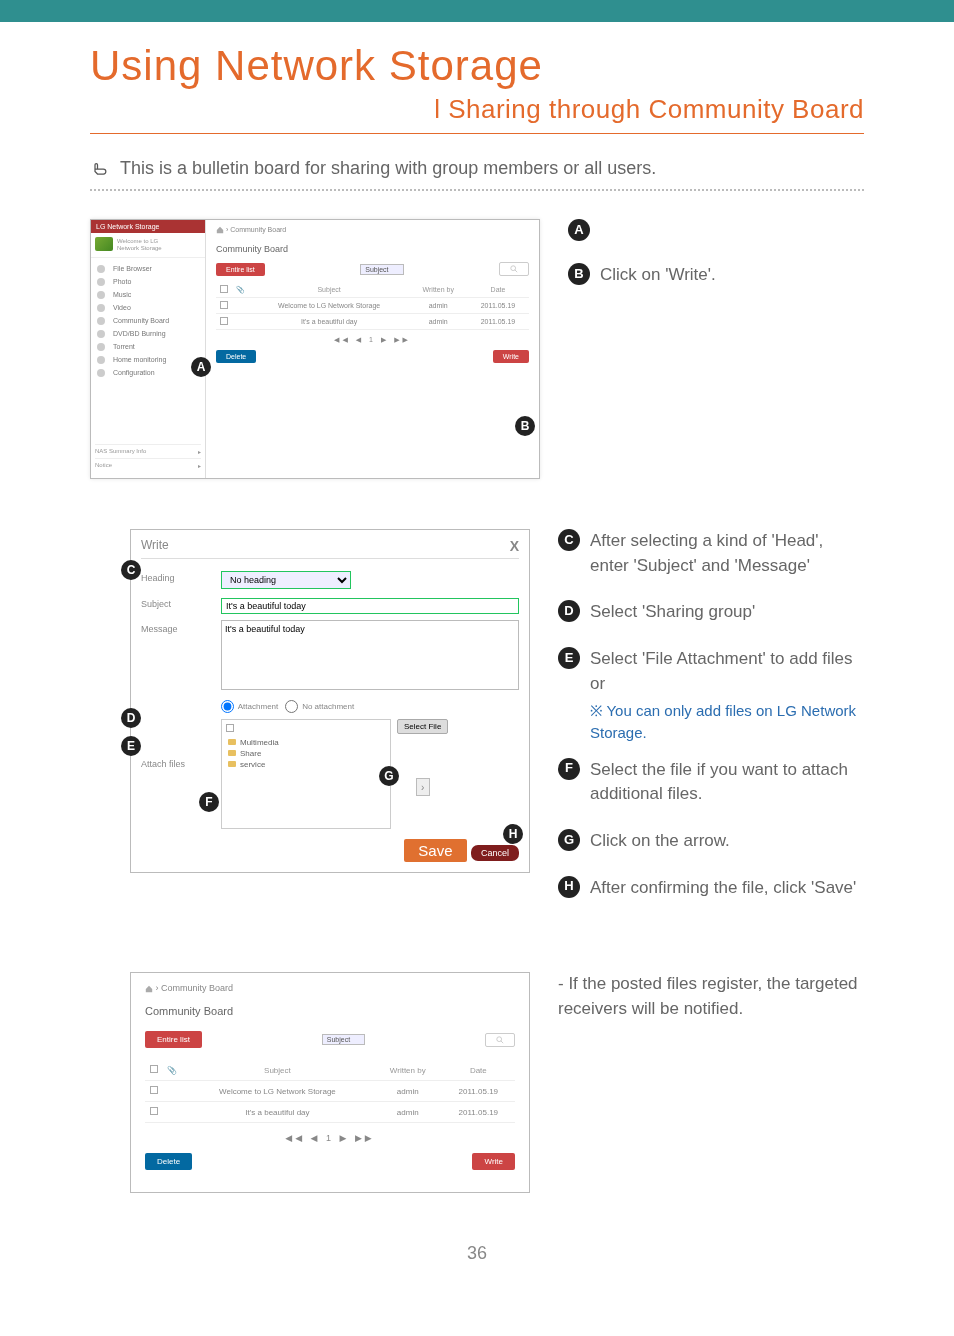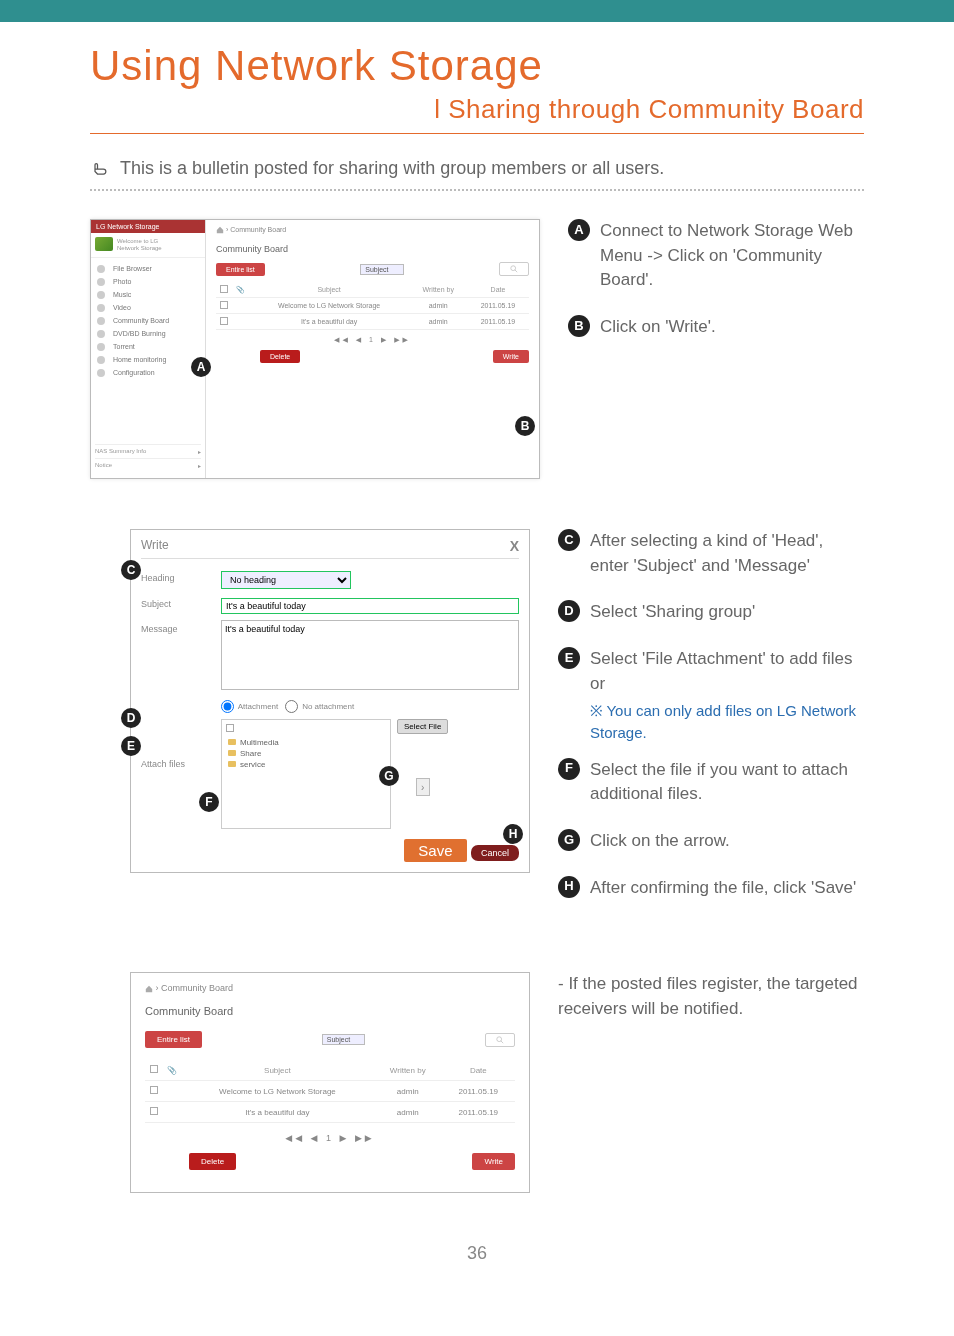--- a/index.html
+++ b/index.html
@@ -24,21 +24,21 @@
   .shot-a .sidebar li { padding:3px 5px 3px 22px; position:relative; }
   .shot-a .sidebar li::before { content:""; position:absolute; left:6px; top:3px; width:8px; height:8px; border-radius:50%; background:#ccc; }
   .shot-a .sidebar .foot { position:absolute; bottom:6px; left:4px; right:4px; font-size:6px; color:#999; }
   .shot-a .sidebar .foot div { border-top:1px solid #eee; padding:3px 0; display:flex; justify-content:space-between; }
   .shot-a .main { position:absolute; left:115px; right:0; top:0; bottom:0; padding:6px 10px; }
   .bc { font-size:7px; color:#888; }
   .bc .home-ic { display:inline-block; width:8px; height:8px; vertical-align:middle; }
   .panel-title { font-size:9px; color:#666; margin:10px 0 8px; }
   .mini-toolbar { display:flex; align-items:center; margin-bottom:6px; }
   .btn-red { background:#c44; color:#fff; font-size:7px; padding:3px 10px; border-radius:2px; border:none; }
-  .btn-gray { background:#b91c1c; color:#fff; font-size:7px; padding:3px 10px; border-radius:2px; border:none;margin-left:44px; }
+  .btn-gray { background:#0369a1; color:#fff; font-size:7px; padding:3px 10px; border-radius:2px; border:none; }
   .mini-select { font-size:7px; border:1px solid #bbb; padding:1px 14px 1px 4px; background:#eef; position:relative; }
   .mini-search { width:30px; height:14px; border:1px solid #ccc; border-radius:2px; display:flex; align-items:center; justify-content:center;}
   .mini-search svg { width:8px; height:8px; opacity:.5;}
   table.mini { width:100%; border-collapse:collapse; font-size:7px; color:#888; }
   table.mini th, table.mini td { border-bottom:1px solid #eee; padding:3px 4px; text-align:center; }
   table.mini th { color:#999; font-weight:normal; }
   .cb { width:8px; height:8px; border:1px solid #aaa; display:inline-block; }
   .pager { text-align:center; font-size:7px; color:#888; margin:6px 0; letter-spacing:3px; }
   .bottom-actions { display:flex; justify-content:space-between; align-items:center; margin-top:4px; }
   .callouts { flex:1; font-size:17px; color:#666; line-height:1.45; }
@@ -91,21 +91,21 @@
   <div class="title">Using Network Storage</div>
   <div class="subtitle">l Sharing through Community Board</div>
   <hr class="hr">
 
   <div class="intro">
     <span class="intro-icon">
       <svg viewBox="0 0 24 24">
           <path fill="none" stroke="#555" stroke-width="1.5" d="M6 12h10a3 3 0 0 1 0 6H9l-3-3zM6 12V7a1.5 1.5 0 0 1 3 0v5"></path>
         </svg>
     </span>
-    <span>This is a bulletin posted for sharing with group members or all users.</span>
+    <span>This is a bulletin board for sharing with group members or all users.</span>
   </div>
   <div class="dotted"></div>
 
   <div class="row">
     <div class="shot shot-a">
       <div class="sidebar">
         <div class="brand">LG Network Storage</div>
         <div class="welcome">
           <span>Welcome to LG</span><br>
           <span>Network Storage</span>
@@ -183,21 +183,20 @@
           <span class="btn-red">Write</span>
         </div>
       </div>
       <div class="overlay-badge" style="left:100px; top:137px;">A</div>
       <div class="overlay-badge" style="right:4px; top:196px;">B</div>
     </div>
 
     <div class="callouts">
       <div class="item">
           <div class="badge">A</div>
-          <div>Connect to Network Storage Web Menu -&gt; Click on 'Community Board'.</div>
         </div>
       <div class="item">
           <div class="badge">B</div>
           <div>Click on 'Write'.</div>
         </div>
     </div>
   </div>
 
   <div class="row">
     <div class="shot-b">

